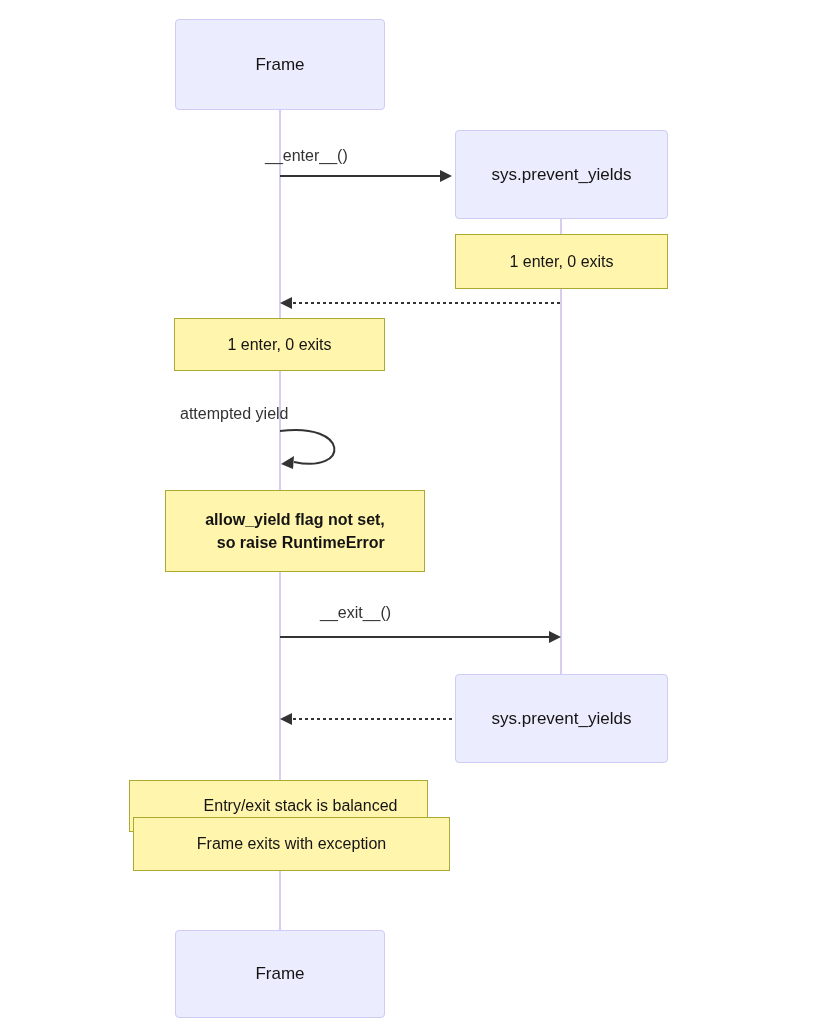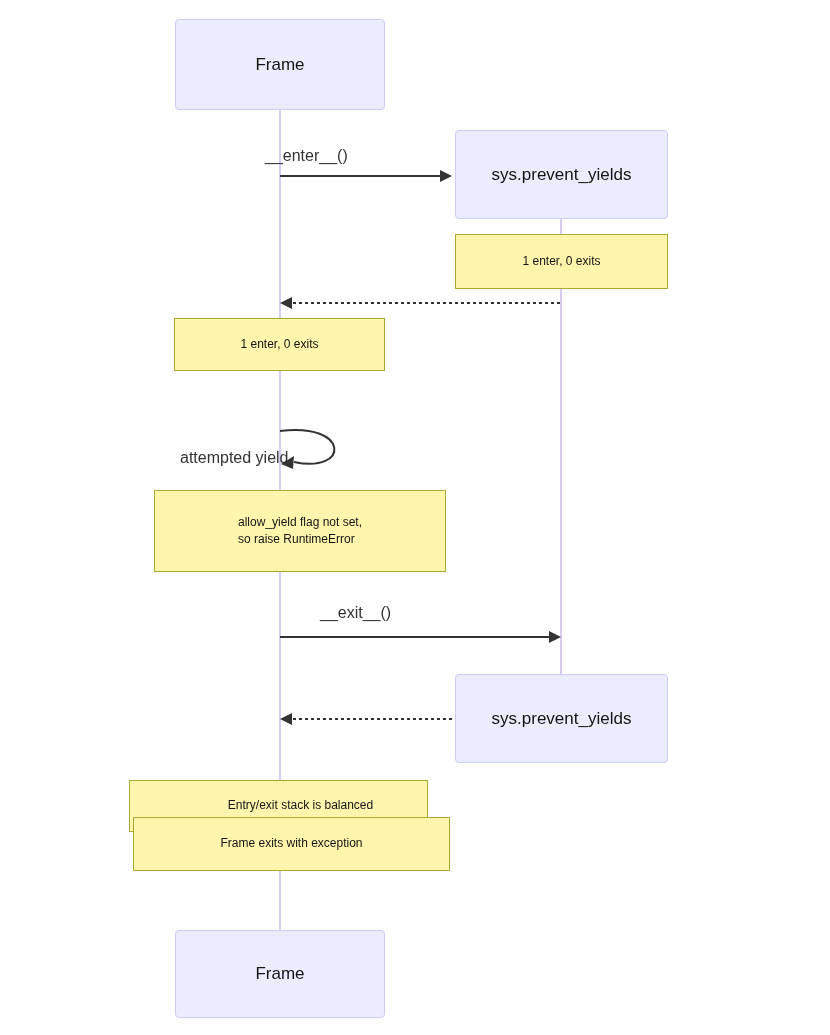--- a/index.html
+++ b/index.html
@@ -23,21 +23,21 @@
   .actor-box {
     position:absolute; background:var(--actor-fill);
     border:1px solid var(--actor-border); border-radius:4px;
     display:flex; align-items:center; justify-content:center;
     font-size:17px; color:var(--text); z-index:3;
   }
   .note {
     position:absolute; background:var(--note-fill);
     border:1.5px solid var(--note-border);
     display:flex; align-items:center; justify-content:center;
-    font-size:12px; color:var(--text); text-align:left;
+    font-size:16px; color:var(--text); text-align:right;
     white-space:pre-line; line-height:1.45; z-index:4;
   }
   .msg-label {
     position:absolute; font-size:16px; color:var(--msg-text);
     text-align:left; z-index:2; line-height:1.2;
   }
 </style>
 </head>
 <body>
 
@@ -63,28 +63,28 @@
       <line class="arrow-line" x1="280" y1="637" x2="550" y2="637"></line>
       <polygon class="arrow-head" points="561,637 549,631 549,643"></polygon>
     </g>
     <g>
       <line class="arrow-line arrow-dashed" x1="560" y1="719" x2="292" y2="719"></line>
       <polygon class="arrow-head" points="280,719 292,713 292,725"></polygon>
     </g>
   </svg>
 
   <div class="msg-label" style="left:265px; top:146px; width:200px;">__enter__()</div>
-  <div class="msg-label" style="left:180px; top:404px; width:200px;margin-top:44px;">attempted yield</div>
+  <div class="msg-label" style="left:180px; top:404px; width:200px;">attempted yield</div>
   <div class="msg-label" style="left:320px; top:603px; width:200px;">__exit__()</div>
 
   <div class="actor-box" style="left:175px; top:19px; width:210px; height:91px;">Frame</div>
   <div class="actor-box" style="left:455px; top:130px; width:213px; height:89px;">sys.prevent_yields</div>
   <div class="actor-box" style="left:455px; top:674px; width:213px; height:89px; align-items:center;">sys.prevent_yields</div>
   <div class="actor-box" style="left:175px; top:930px; width:210px; height:88px;">Frame</div>
 
   <div class="note" style="left:455px; top:234px; width:213px; height:55px;">1 enter, 0 exits</div>
   <div class="note" style="left:174px; top:318px; width:211px; height:53px;">1 enter, 0 exits</div>
-  <div class="note" style="left:154px; top:490px; width:292px; height:82px;">allow_yield flag not set,
+  <div class="note" style="left:165px; top:490px; width:260px; height:82px;font-weight:bold;">allow_yield flag not set,
 so raise RuntimeError</div>
   <div class="note" style="left:129px; top:780px; width:299px; height:52px;padding-left:44px;">Entry/exit stack is balanced</div>
   <div class="note" style="left:133px; top:817px; width:317px; height:54px;">Frame exits with exception</div>
 
 </div>
 
 </body></html>

